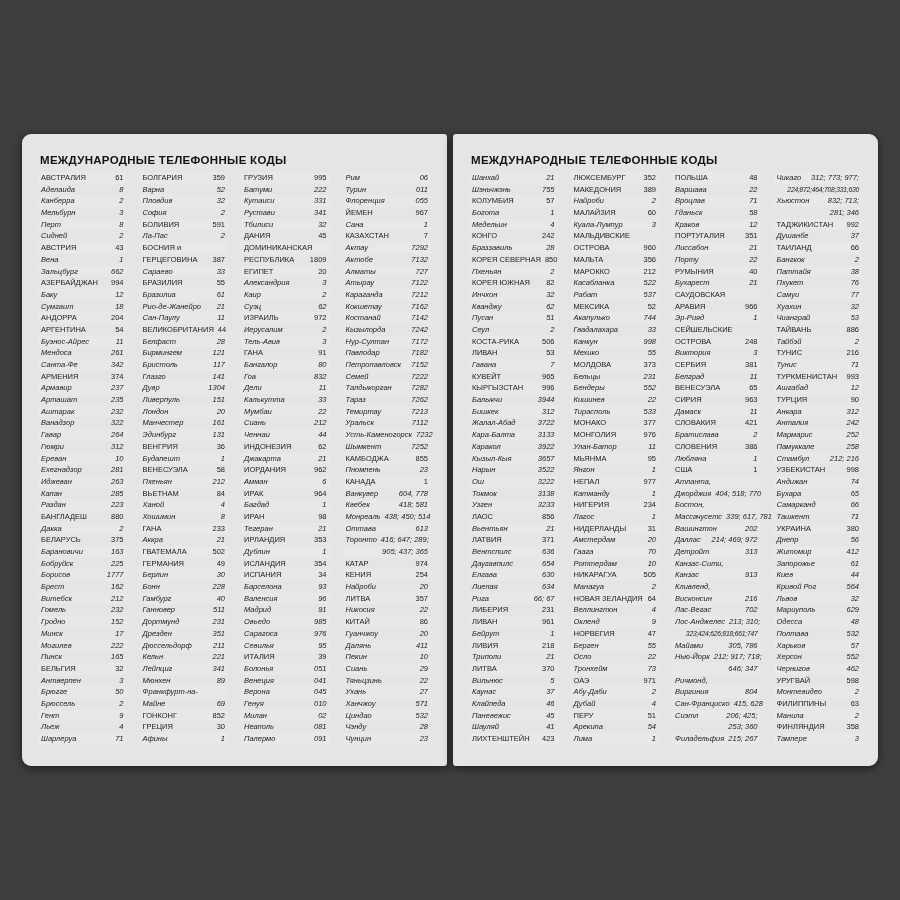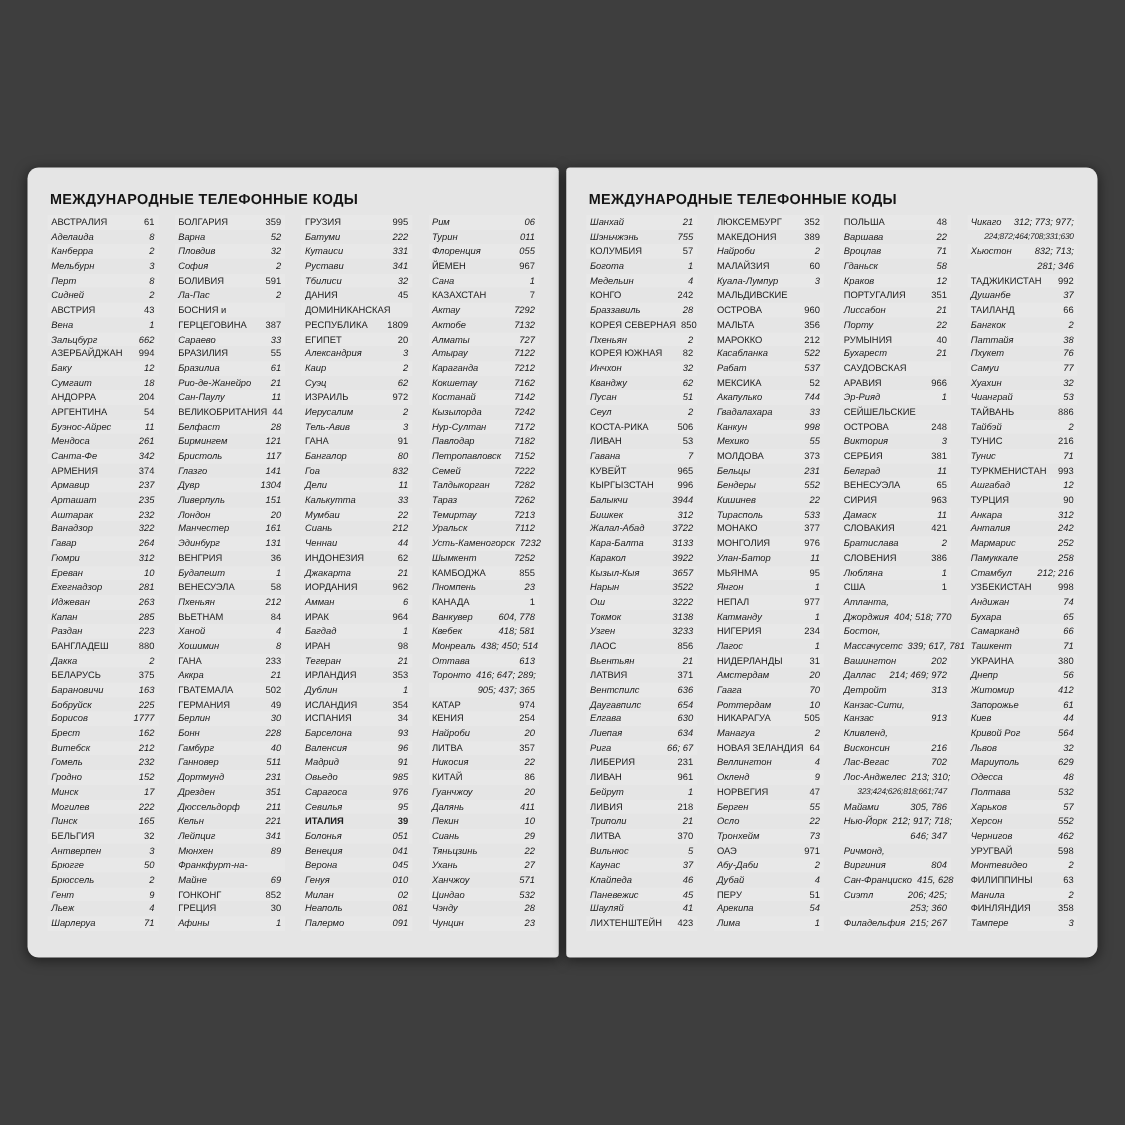--- a/index.html
+++ b/index.html
@@ -36,21 +36,21 @@
   .row{
     display:flex;justify-content:space-between;align-items:center;
     height:11.69px;box-sizing:border-box;
     padding:0 3px;
     font-size:7.5px;color:#1b1b1b;
     line-height:11.69px;
   }
   .row:nth-child(odd){background:#e8e8e8;}
   .row.city{font-style:italic;}
   .row.country{font-style:normal;}
-  .row.country-bold{font-weight:bold;text-align:right;}
+  .row.country-bold{font-weight:normal;text-align:right;}
   .name{white-space:nowrap;overflow:visible;}
   .code{white-space:nowrap;margin-left:4px;}
   .code.long{font-size:6.7px;letter-spacing:-0.2px;}
 </style>
 </head>
 <body>
 
 <div class="spread">
 
   <div class="page page-left">

